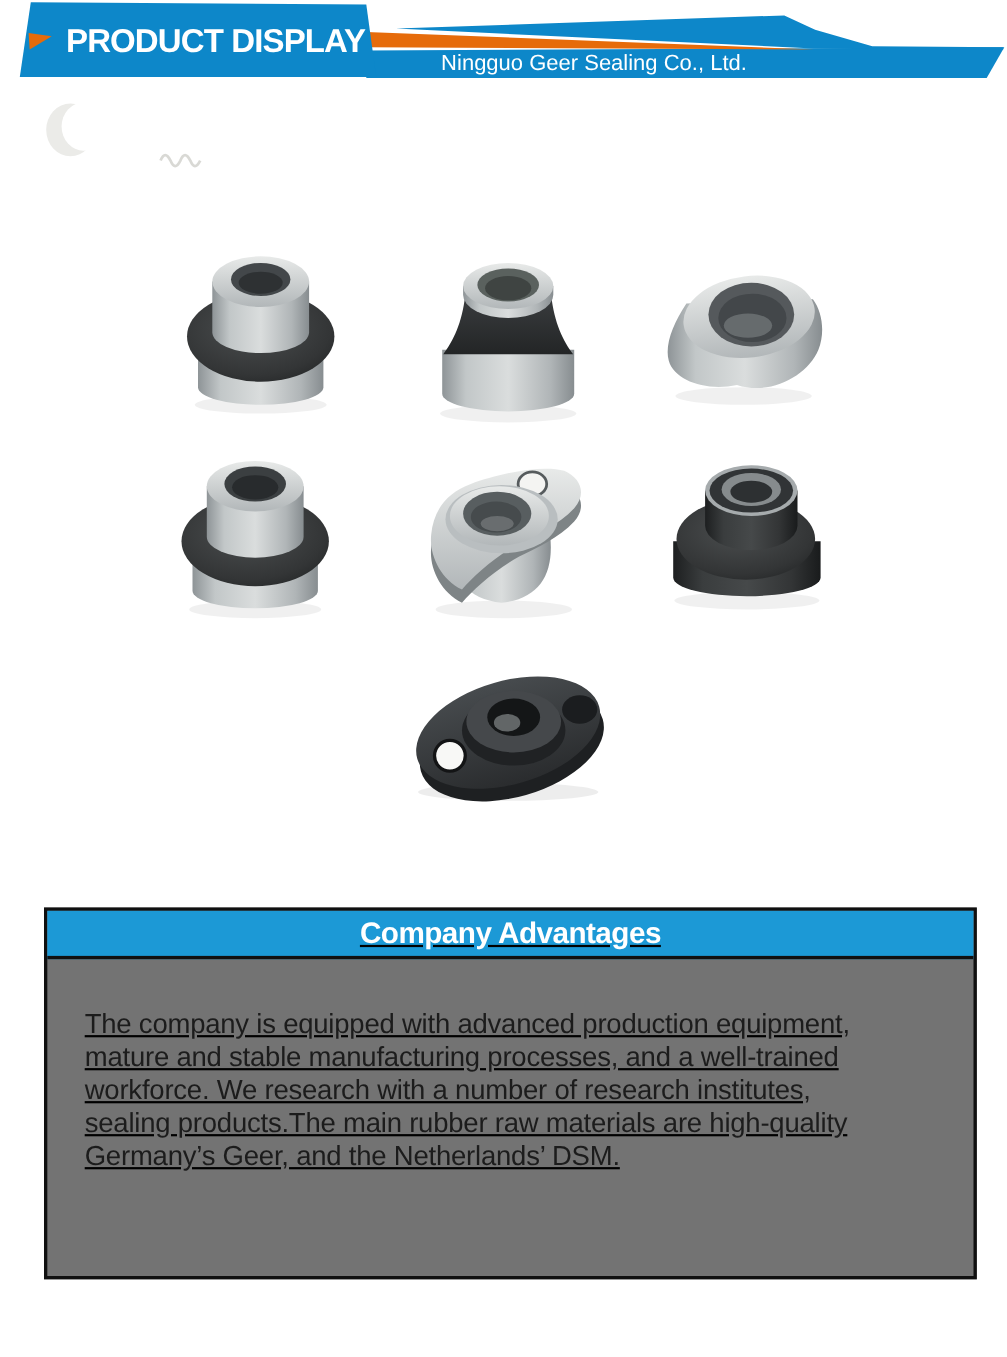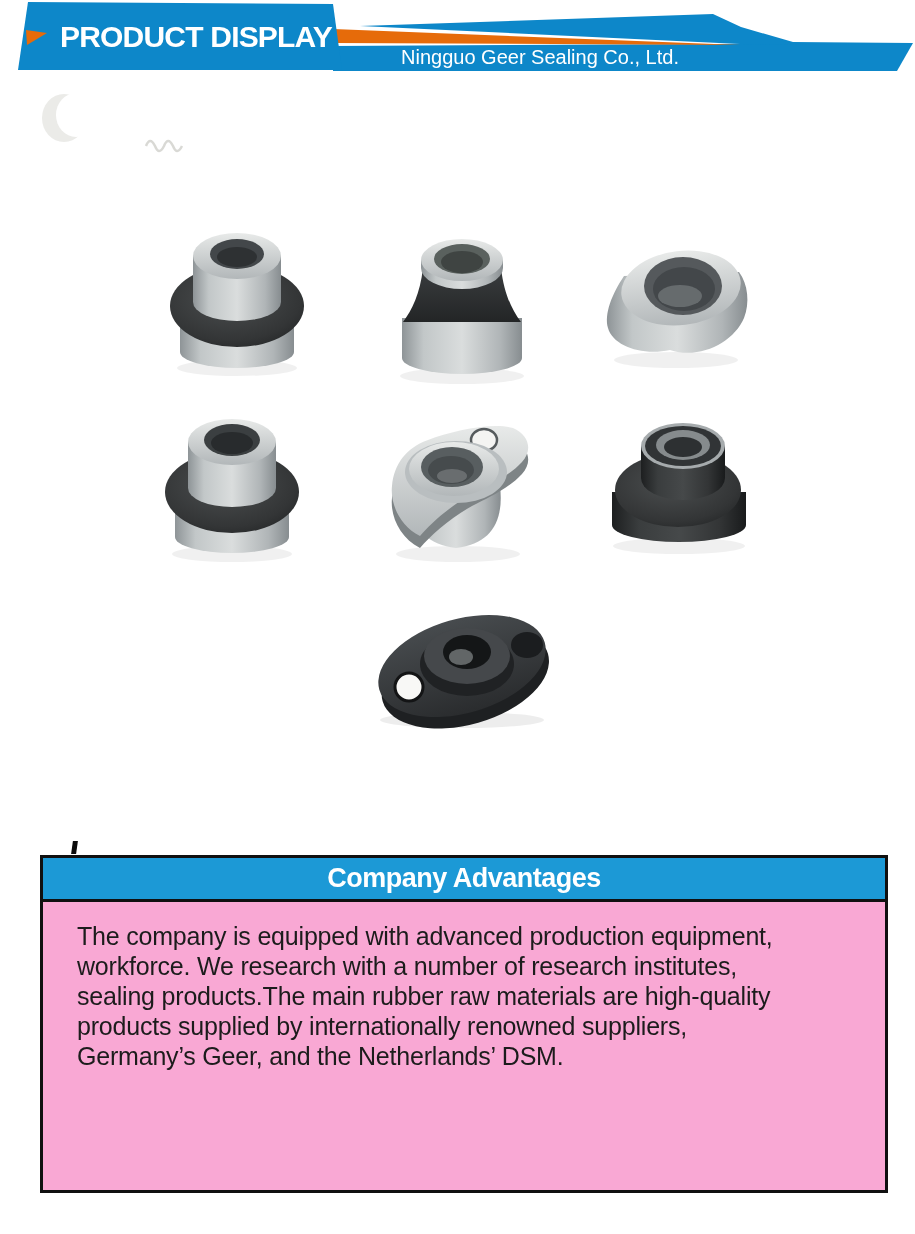--- a/index.html
+++ b/index.html
@@ -16,32 +16,32 @@
   }
   .hdr-company-text{
     font-family:"Liberation Sans", sans-serif;font-size:20px;fill:#ffffff;
   }
   
   .stray-mark{left:72px;top:841px;width:5px;height:13px;background:#0b0b0b;transform:skewX(-8deg);}
   
   #gallery-svg{left:0;top:90px;}
   
   .adv-box{
-    left:40px;top:855px;width:842px;height:332px;
-    border:3px solid #101010;background:#f9a8d4;box-sizing:content-box;
+    left:40px;top:825px;width:842px;height:332px;
+    border:3px solid #101010;background:#737373;box-sizing:content-box;text-decoration:underline;
   }
   .adv-header{
     height:41px;background:#1c99d6;border-bottom:3px solid #101010;
     display:flex;align-items:center;justify-content:center;
   }
   .adv-header span{
     color:#ffffff;font-weight:bold;font-size:27px;letter-spacing:-0.5px;
   }
   .adv-body{
-    padding:19px 30px 0 34px;font-size:25px;line-height:30px;color:#1c1c1c;
+    padding:44px 30px 0 34px;font-size:25px;line-height:30px;color:#1c1c1c;
   }
   .adv-line{white-space:nowrap;letter-spacing:-0.2px;}
 </style>
 </head>
 <body>
 
 <svg id="header-svg" class="abs" width="915" height="92" viewBox="0 0 915 92">
 
   <polygon points="333,46 913,43 897,71 333,71" fill="#0d87c9"></polygon>
 
@@ -179,18 +179,18 @@
 </svg>
 
 <div class="abs stray-mark"></div>
 
 <div class="abs adv-box">
   <div class="adv-header">
     <span>Company Advantages</span>
   </div>
   <div class="adv-body">
     <div class="adv-line">The company is equipped with advanced production equipment,</div>
+    <div class="adv-line">mature and stable manufacturing processes, and a well-trained</div>
     <div class="adv-line">workforce. We research with a number of research institutes,</div>
     <div class="adv-line">sealing products.The main rubber raw materials are high-quality</div>
-    <div class="adv-line">products supplied by internationally renowned suppliers,</div>
     <div class="adv-line">Germany’s Geer, and the Netherlands’ DSM.</div>
   </div>
 </div>
 
 </body></html>

